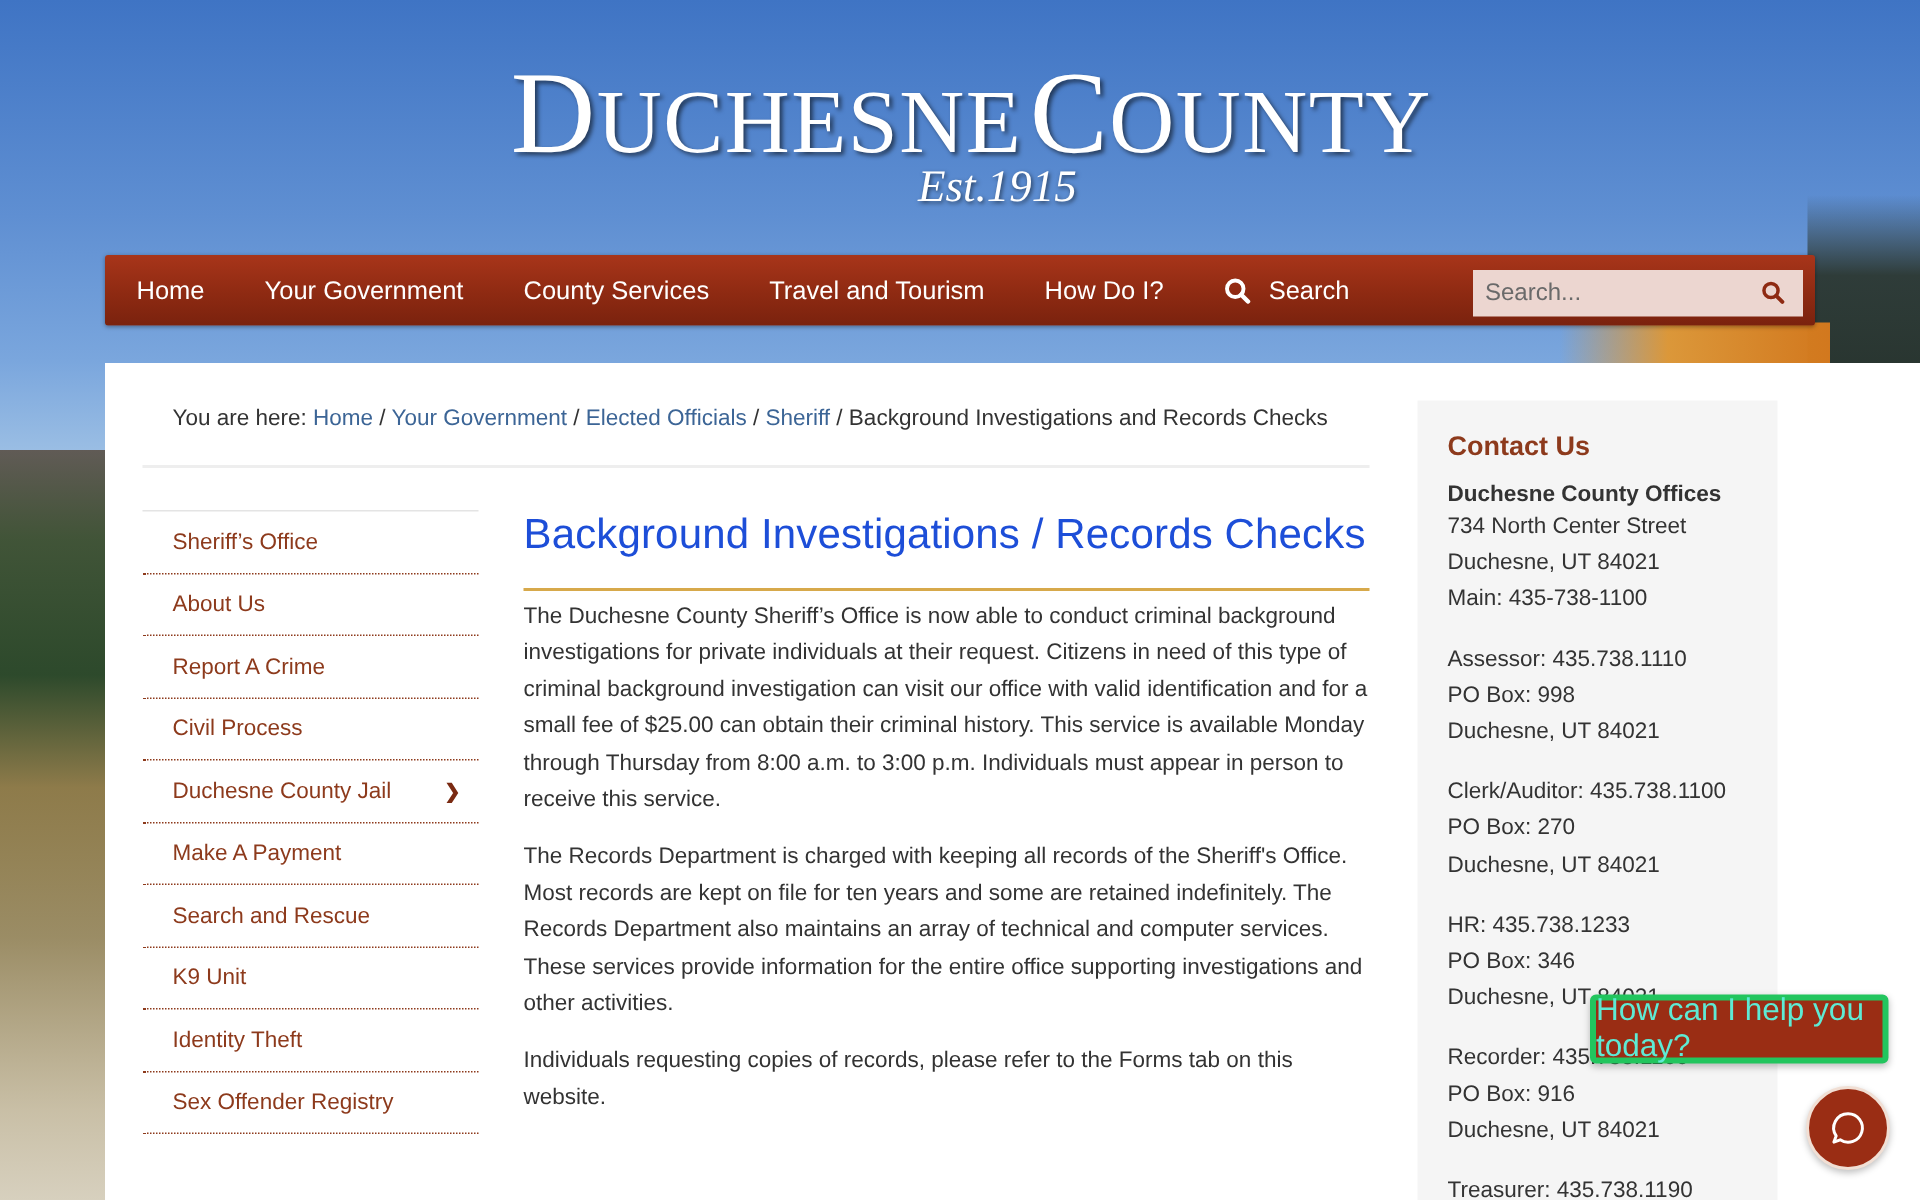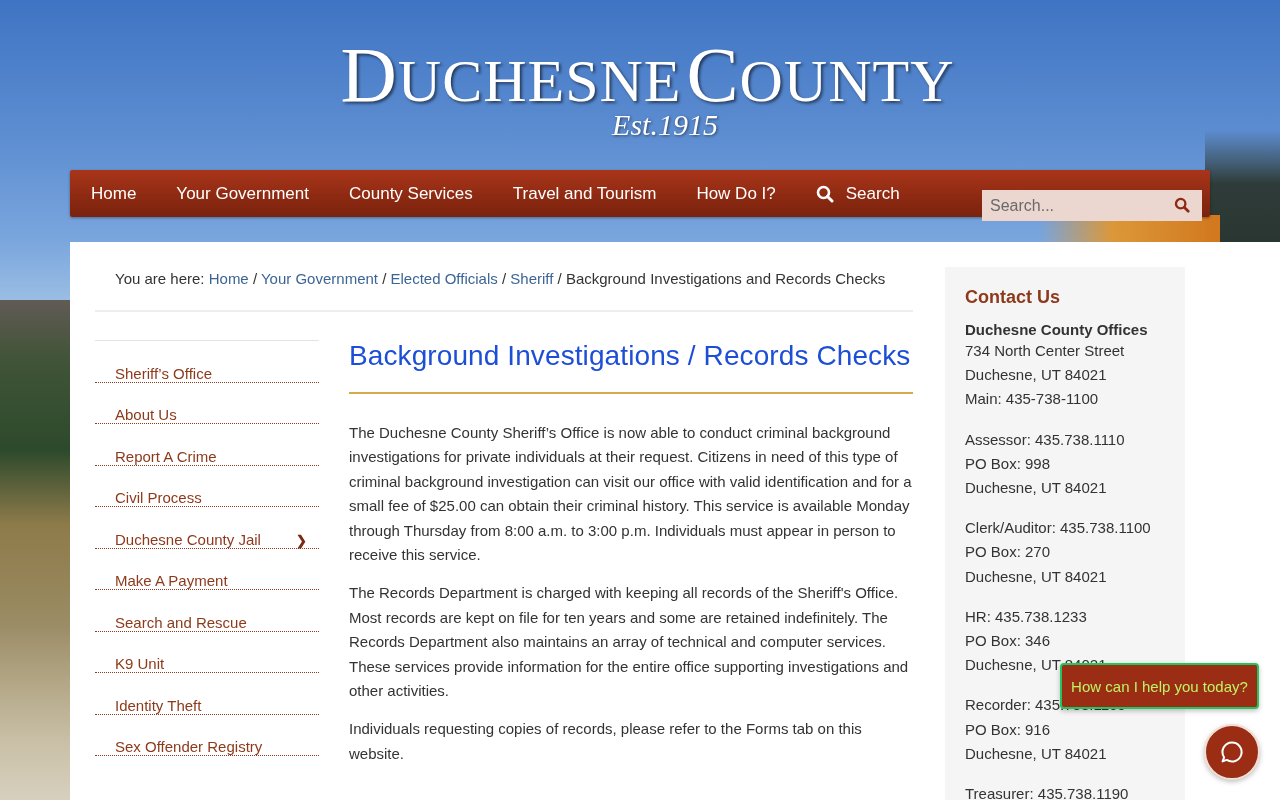--- a/index.html
+++ b/index.html
@@ -47,21 +47,21 @@
       box-shadow: 0 1px 3px rgba(0,0,0,0.35);
       display: flex; align-items: center;
     }
     .nav-item {
       color: #fff; font-size: 17px; padding: 0 20px; height: 47px;
       display: flex; align-items: center; cursor: pointer; white-space: nowrap;
     }
     .nav-item:first-child { padding-left: 21px; }
     .nav-item svg { margin-right: 12px; }
     .nav-search {
-      position: absolute; left: 912px; top: 20px; width: 220px; height: 31px;
+      position: absolute; left: 912px; top: 10px; width: 220px; height: 31px;
       background: #ecd6d0; display: flex; align-items: center;
     }
     .nav-search input {
       border: none; background: transparent; outline: none;
       font-family: "Liberation Sans", sans-serif; font-size: 16px;
       color: #555; padding-left: 8px; width: 180px; height: 31px;
     }
     .nav-search input::placeholder { color: #6a6a6a; }
     .nav-search .btn { position: absolute; right: 12px; top: 7px; cursor: pointer; }
     
@@ -78,55 +78,55 @@
     .bc-rule {
       position: absolute; left: 25px; top: 68px; width: 818px; height: 2px;
       background: #eeeeee;
     }
     
     .side-nav {
       position: absolute; left: 25px; top: 98px; width: 224px;
       border-top: 1px solid #e4e4e4;
     }
     .side-item {
-      height: 41.5px; display: flex; align-items: flex-end; justify-content: space-between;
+      height: 41.5px; display: flex; align-items: center; justify-content: space-between;
       padding: 0 12px 0 20px; color: #8d3a1c; font-size: 15px; cursor: pointer;
       border-bottom: 1px dotted #8d3a1c;
       position: relative;
     }
     .side-item .chev { color: #7a2a12; font-size: 13px; font-weight: bold; }
     
     .article {
       position: absolute; left: 279px; top: 98px; width: 564px;
     }
     .article h1 {
       font-weight: normal; font-size: 28px; color: #1d4ed8;
       padding-bottom: 20px; border-bottom: 2px solid #d7a94b;
       white-space: nowrap; letter-spacing: 0.1px;
     }
     .article p {
-      font-size: 15px; color: #333; line-height: 24.4px; margin-top: 27px;
+      font-size: 15px; color: #333; line-height: 24.4px; margin-top: 5px;
     }
     .article p + p { margin-top: 14px; }
     
     .contact {
       position: absolute; left: 875px; top: 25px; width: 240px; height: 533px;
       background: #f5f5f5; padding: 20px 20px 0 20px; overflow: hidden;
     }
     .contact h3 {
       font-weight: bold; font-size: 18px; color: #8d3a1c; margin-bottom: 13px;
     }
     .contact .org { font-weight: bold; font-size: 15px; color: #333; line-height: 18px; }
     .contact .line { font-size: 15px; color: #333; line-height: 24.2px; }
     .contact .block { margin-bottom: 16px; }
     
     .chat-bubble {
       position: absolute; left: 1060px; top: 663px; width: 199px; height: 46px;
-      background: #9a2d14; color: #bef264; font-size: 15px;
-      border: 2px solid #22c55e; border-radius: 4px;
+      background: #9a2d14; color: #5eead4; font-size: 21px;
+      border: 4px solid #22c55e; border-radius: 4px;
       display: flex; align-items: center; justify-content: center;
       box-shadow: 0 2px 5px rgba(0,0,0,0.25); cursor: pointer;
     }
     .chat-btn {
       position: absolute; left: 1204px; top: 724px; width: 56px; height: 56px;
       border-radius: 50%; background: #9a2d14; border: 2px solid #f1dfd4;
       display: flex; align-items: center; justify-content: center; cursor: pointer;
       box-shadow: 0 2px 5px rgba(0,0,0,0.25);
     }
   </style>

